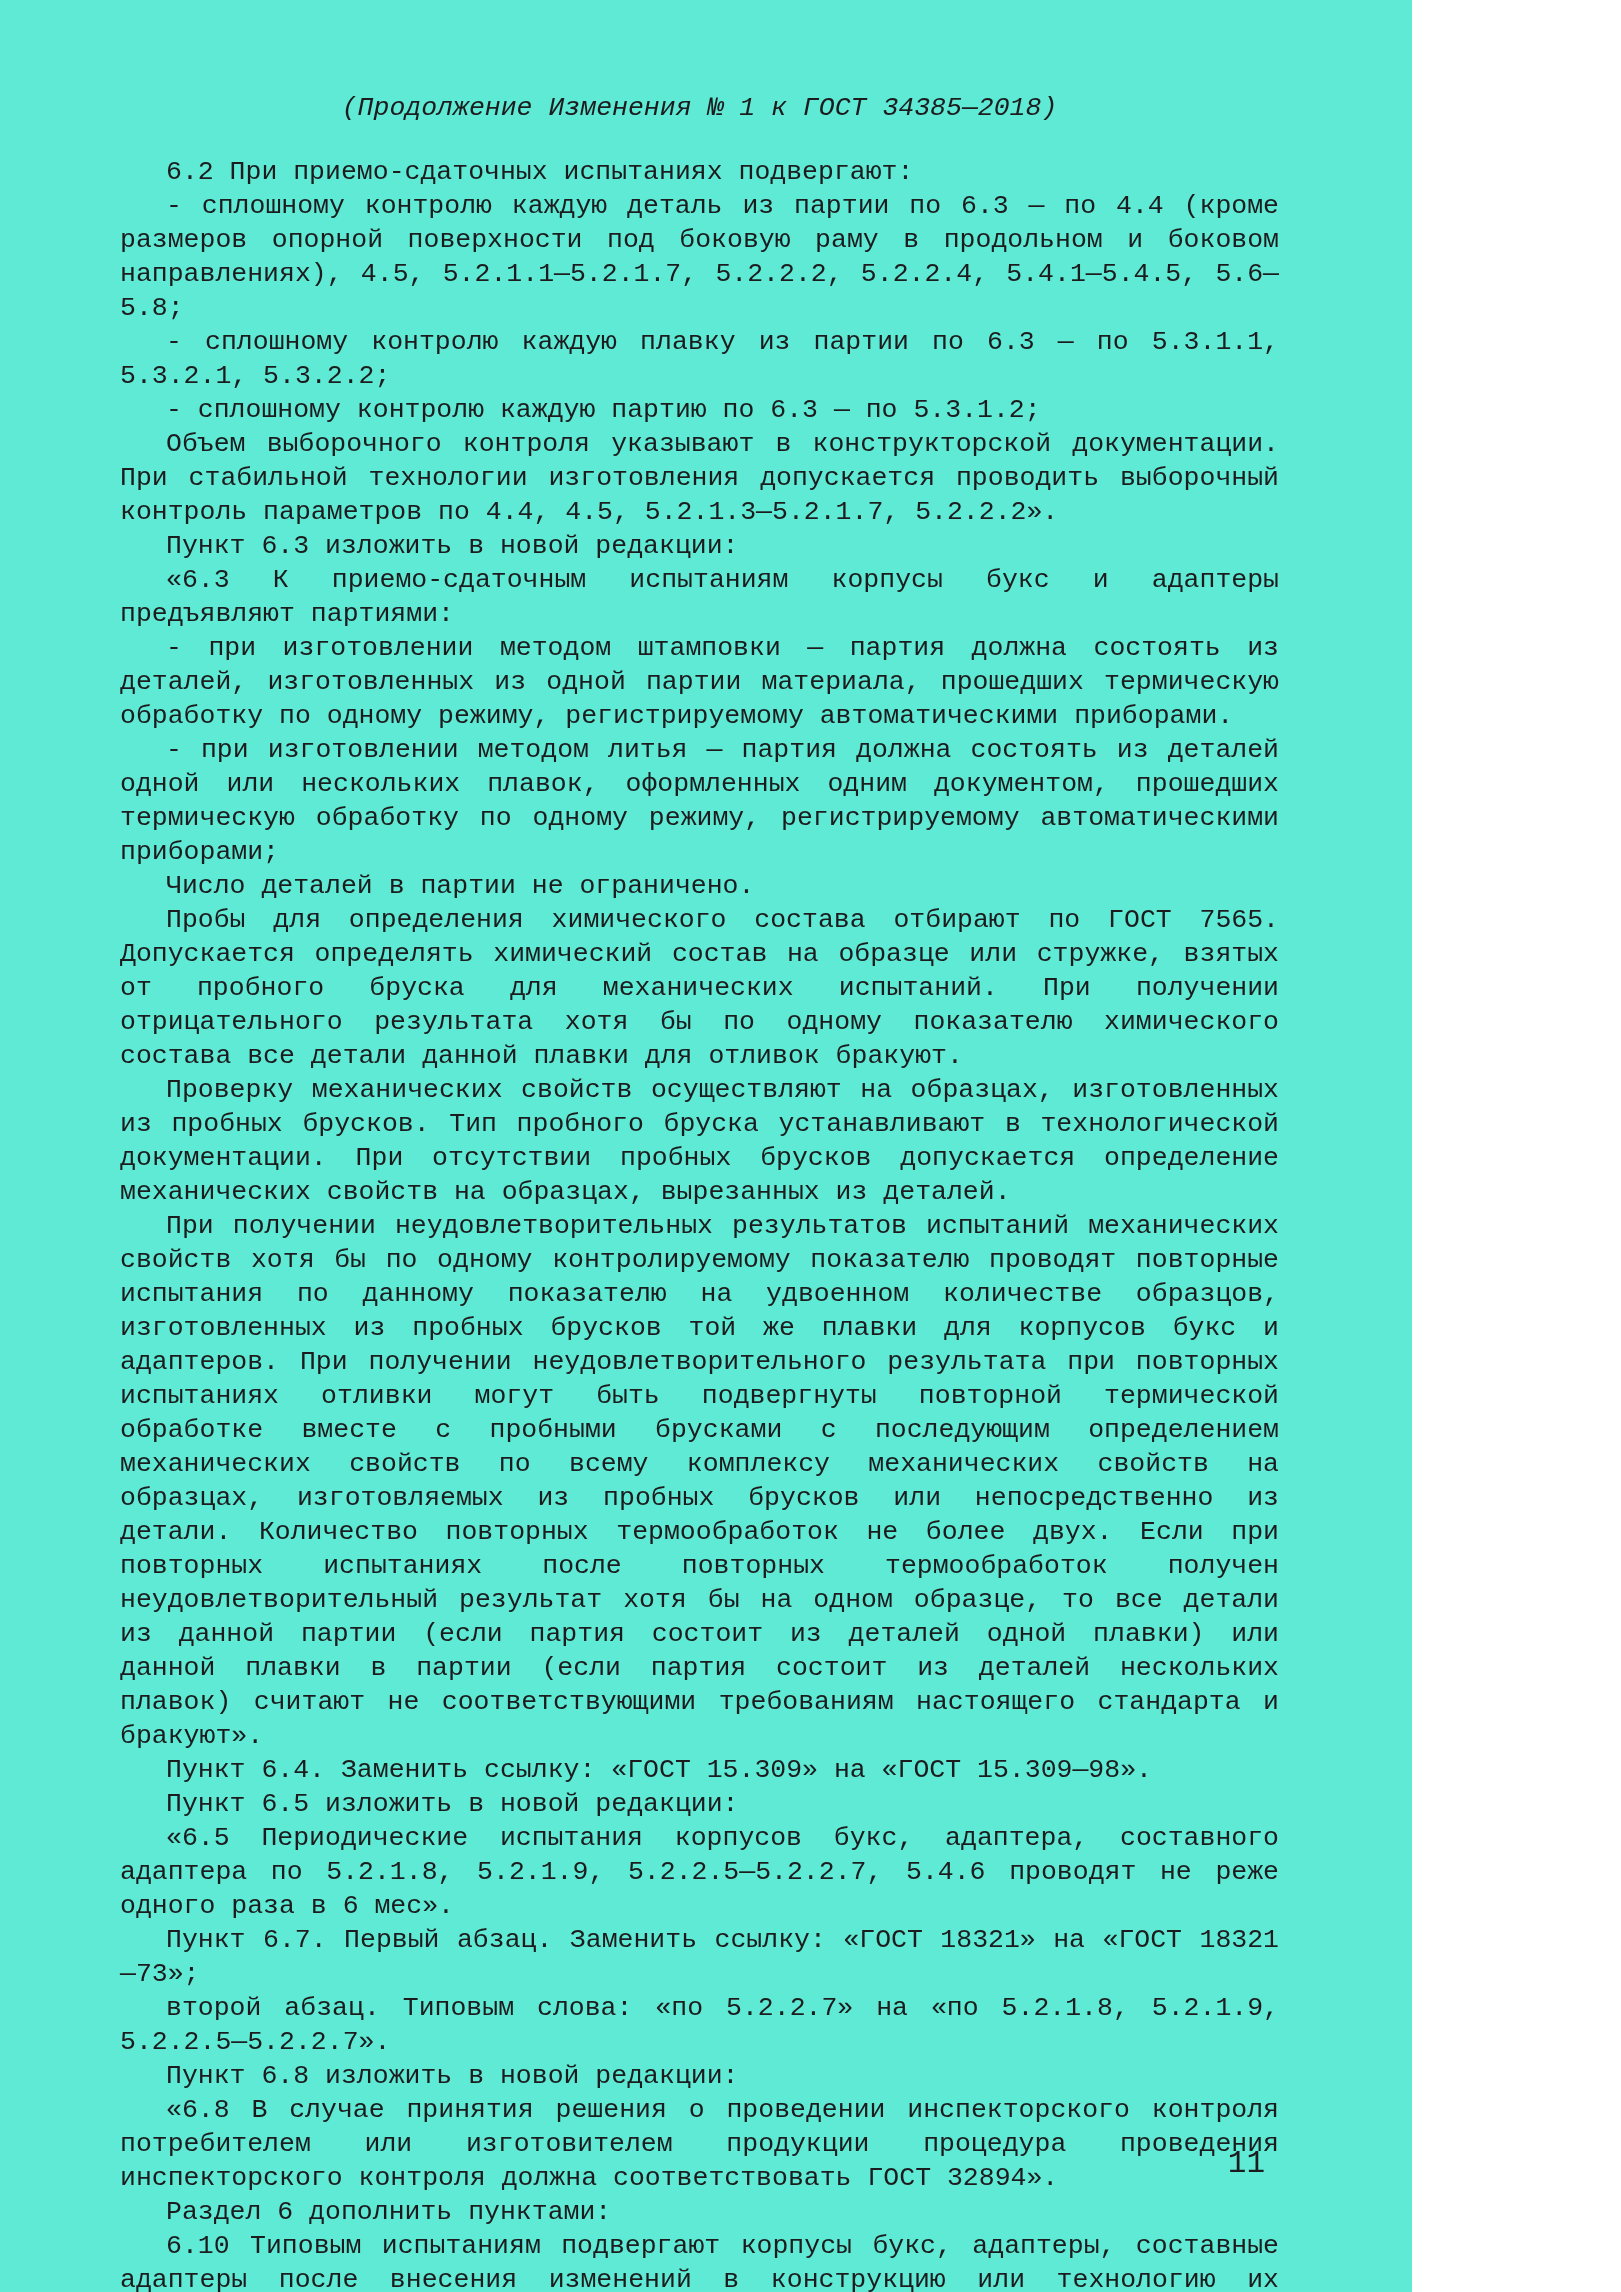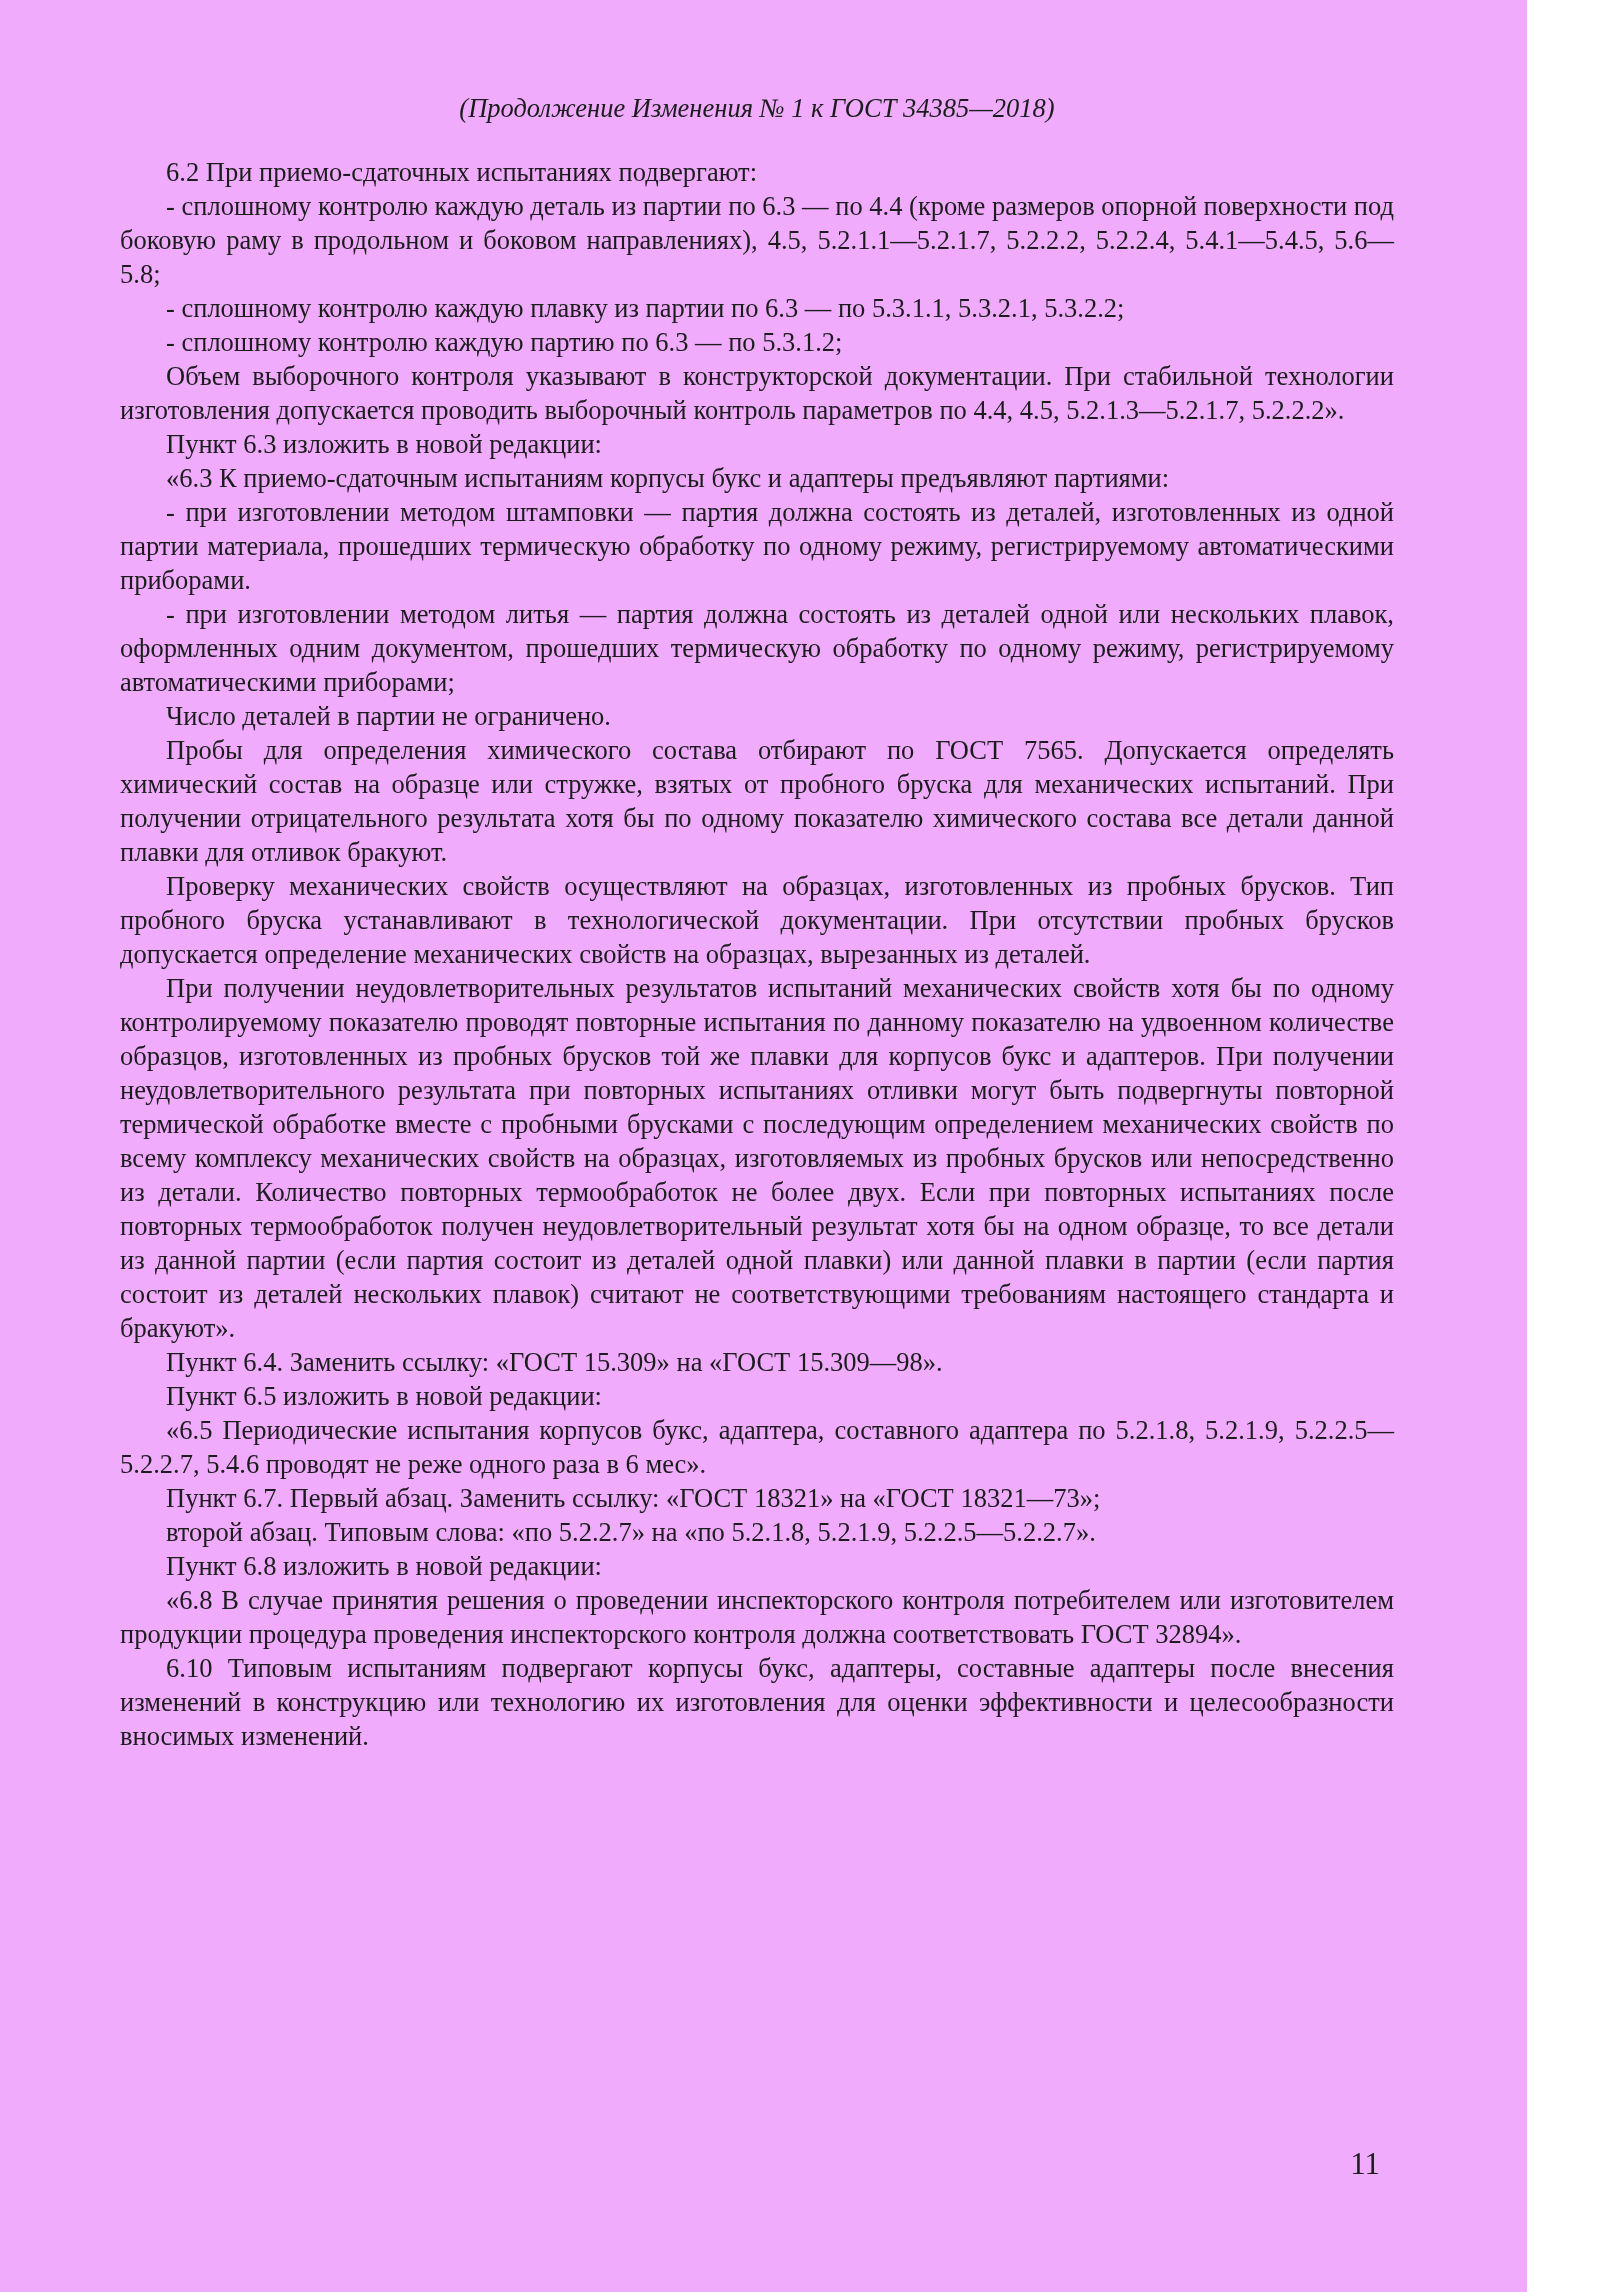--- a/index.html
+++ b/index.html
@@ -2,24 +2,24 @@
 <html lang="ru"><head>
 <meta charset="utf-8">
 <style>
   html, body {
     margin: 0;
     padding: 0;
     background: #ffffff;
   }
   .page {
     position: relative;
-    width: 1527px;
+    width: 1412px;
     height: 2293px;
-    background: #f0abfc;
-    font-family: Liberation Serif, serif;
+    background: #5eead4;
+    font-family: Liberation Mono, monospace;
     color: #1c1c1e;
     overflow: hidden;
     box-sizing: border-box;
   }
   .doc-header {
     position: absolute;
     top: 92px;
     left: 120px;
     right: 133px;
     text-align: center;
@@ -73,19 +73,20 @@
     <p class="para">Пробы для определения химического состава отбирают по ГОСТ 7565. Допускается определять химический состав на образце или стружке, взятых от пробного бруска для механических испытаний. При получении отрицательного результата хотя бы по одному показателю химического состава все детали данной плавки для отливок бракуют.</p>
     <p class="para">Проверку механических свойств осуществляют на образцах, изготовленных из пробных брусков. Тип пробного бруска устанавливают в технологической документации. При отсутствии пробных брусков допускается определение механических свойств на образцах, вырезанных из деталей.</p>
     <p class="para">При получении неудовлетворительных результатов испытаний механических свойств хотя бы по одному контролируемому показателю проводят повторные испытания по данному показателю на удвоенном количестве образцов, изготовленных из пробных брусков той же плавки для корпусов букс и адаптеров. При получении неудовлетворительного результата при повторных испытаниях отливки могут быть подвергнуты повторной термической обработке вместе с пробными брусками с последующим определением механических свойств по всему комплексу механических свойств на образцах, изготовляемых из пробных брусков или непосредственно из детали. Количество повторных термообработок не более двух. Если при повторных испытаниях после повторных термообработок получен неудовлетворительный результат хотя бы на одном образце, то все детали из данной партии (если партия состоит из деталей одной плавки) или данной плавки в партии (если партия состоит из деталей нескольких плавок) считают не соответствующими требованиям настоящего стандарта и бракуют».</p>
     <p class="para">Пункт 6.4. Заменить ссылку: «ГОСТ 15.309» на «ГОСТ 15.309—98».</p>
     <p class="para">Пункт 6.5 изложить в новой редакции:</p>
     <p class="para">«6.5 Периодические испытания корпусов букс, адаптера, составного адаптера по 5.2.1.8, 5.2.1.9, 5.2.2.5—5.2.2.7, 5.4.6 проводят не реже одного раза в 6 мес».</p>
     <p class="para">Пункт 6.7. Первый абзац. Заменить ссылку: «ГОСТ 18321» на «ГОСТ 18321—73»;</p>
     <p class="para">второй абзац. Типовым слова: «по 5.2.2.7» на «по 5.2.1.8, 5.2.1.9, 5.2.2.5—5.2.2.7».</p>
     <p class="para">Пункт 6.8 изложить в новой редакции:</p>
     <p class="para">«6.8 В случае принятия решения о проведении инспекторского контроля потребителем или изготовителем продукции процедура проведения инспекторского контроля должна соответствовать ГОСТ 32894».</p>
+    <p class="para">Раздел 6 дополнить пунктами:</p>
     <p class="para">6.10 Типовым испытаниям подвергают корпусы букс, адаптеры, составные адаптеры после внесения изменений в конструкцию или технологию их изготовления для оценки эффективности и целесообразности вносимых изменений.</p>
   </div>
 
   <div class="page-number">11</div>
 
 </div>
 
 
 </body></html>

